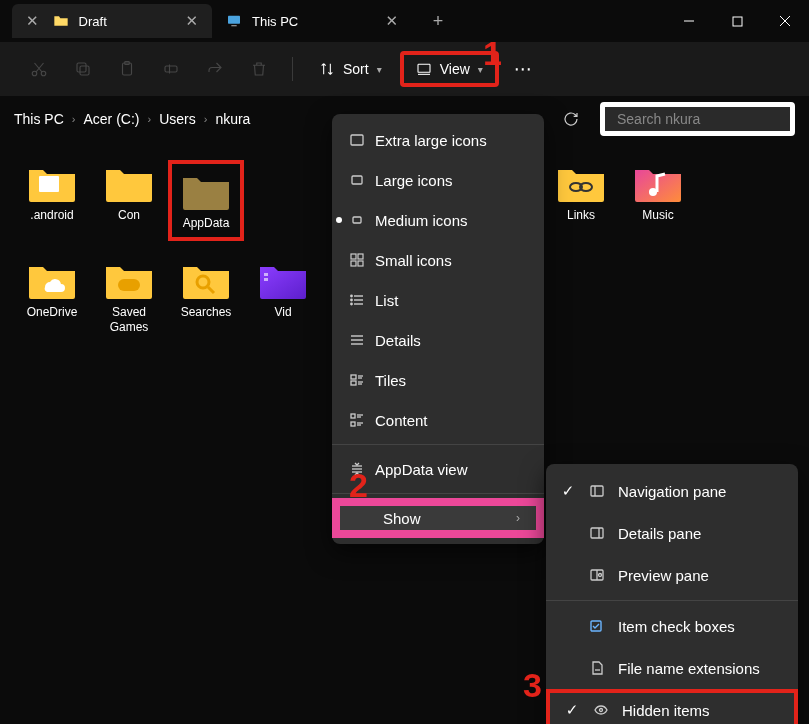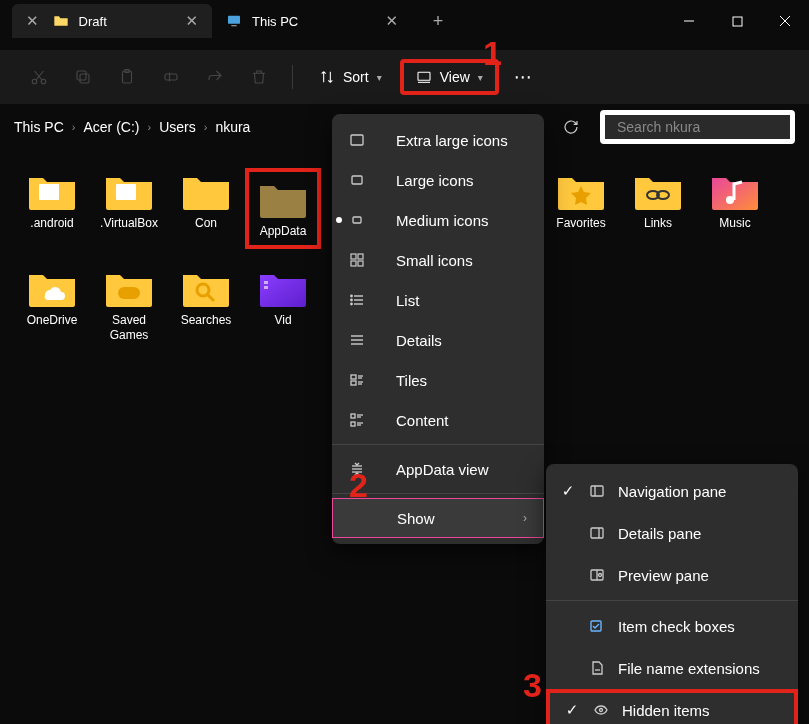--- a/index.html
+++ b/index.html
@@ -10,21 +10,21 @@
     .tabs { display: flex; height: 100%; align-items: center; padding-left: 12px; gap: 0; }
     .tab { display: flex; align-items: center; height: 34px; padding: 0 14px; gap: 10px; font-size: 13px; color: #fff; cursor: pointer; border-radius: 6px 6px 0 0; position: relative; min-width: 200px; }
     .tab.active { background: #1f1f1f; }
     .tab-icon { width: 16px; height: 16px; display: flex; align-items: center; justify-content: center; }
     .tab-close { margin-left: auto; font-size: 15px; color: #aaa; }
     .new-tab { width: 36px; height: 36px; display: flex; align-items: center; justify-content: center; color: #aaa; font-size: 18px; cursor: pointer; margin-left: 8px; }
     .window-controls { margin-left: auto; display: flex; }
     .win-btn { width: 48px; height: 42px; display: flex; align-items: center; justify-content: center; color: #fff; cursor: pointer; }
     
     
-    .toolbar { height: 54px; background: #1a1a1a; display: flex; align-items: center; padding: 0 20px; gap: 6px; margin-top: 8px; }
+    .toolbar { height: 54px; background: #1a1a1a; display: flex; align-items: center; padding: 0 20px; gap: 6px; }
     .tool-btn { width: 38px; height: 38px; display: flex; align-items: center; justify-content: center; color: #888; border-radius: 4px; cursor: pointer; }
     .tool-btn.disabled { opacity: 0.4; }
     .tool-divider { width: 1px; height: 24px; background: #3a3a3a; margin: 0 8px; }
     .tool-labeled { display: flex; align-items: center; gap: 8px; padding: 6px 12px; color: #fff; font-size: 14px; border-radius: 4px; cursor: pointer; }
     .tool-labeled .chev { font-size: 10px; color: #aaa; }
     .view-highlight { border: 4px solid #e2231a; }
     .more-btn { display: flex; align-items: center; justify-content: center; width: 38px; height: 38px; color: #fff; font-size: 18px; letter-spacing: 2px; cursor: pointer; }
     
     
     .addressbar { height: 46px; background: #0b0b0b; display: flex; align-items: center; padding: 0 14px; gap: 12px; }
@@ -38,27 +38,27 @@
     .file-area { background: #0b0b0b; padding: 18px 14px; display: flex; flex-wrap: wrap; gap: 8px 1px; align-content: flex-start; }
     .folder-item { width: 76px; display: flex; flex-direction: column; align-items: center; gap: 4px; cursor: pointer; padding: 2px; }
     .folder-icon { width: 50px; height: 42px; position: relative; }
     .folder-icon svg { width: 100%; height: 100%; }
     .folder-label { font-size: 12px; color: #fff; text-align: center; line-height: 1.25; word-break: break-word; max-width: 76px; }
     .appdata-highlight { border: 4px solid #e2231a; padding: 6px 4px; }
     
     
     .menu { position: absolute; background: #2e2e2e; border-radius: 8px; box-shadow: 0 8px 24px rgba(0,0,0,0.6); padding: 6px 0; z-index: 100; }
     .view-menu { left: 332px; top: 114px; width: 212px; }
-    .menu-item { display: flex; align-items: center; height: 40px; padding: 0 16px; gap: 30px; font-size: 15px; color: #fff; cursor: pointer; position: relative; }
+    .menu-item { display: flex; align-items: center; height: 40px; padding: 0 16px; gap: 9px; font-size: 15px; color: #fff; cursor: pointer; position: relative; }
     .menu-item .bullet { width: 6px; height: 6px; position: absolute; left: 4px; }
     .menu-item .bullet.active { background: #fff; border-radius: 50%; }
     .menu-icon { width: 18px; height: 18px; display: flex; align-items: center; justify-content: center; color: #ccc; flex-shrink: 0; }
     .menu-divider { height: 1px; background: #444; margin: 4px 0; }
     .menu-item .arrow { margin-left: auto; font-size: 12px; color: #aaa; }
-    .show-highlight { border: 1px solid #ec4899; box-sizing: border-box; }
+    .show-highlight { border: 8px solid #ec4899; box-sizing: border-box; }
     
     
     .show-menu { left: 546px; top: 464px; width: 252px; }
     .show-menu .menu-item { height: 42px; padding: 0 14px; gap: 12px; }
     .check-col { width: 16px; display: flex; align-items: center; justify-content: center; }
     .hidden-highlight { border: 4px solid #e2231a; box-sizing: border-box; }
     
     
     .annotation { position: absolute; color: #e2231a; font-size: 34px; font-weight: 600; z-index: 200; font-family: Arial, sans-serif; }
   </style>
@@ -189,27 +189,20 @@
   <div class="folder-item">
     <div class="folder-icon"><svg viewBox="0 0 50 42">
           <path fill="#ffc83d" d="M2 8h14l4 4h28v26a2 2 0 01-2 2H4a2 2 0 01-2-2z"></path>
           <rect x="12" y="14" width="20" height="16" fill="#fff" rx="1"></rect>
         </svg></div>
     <div class="folder-label">.android</div>
   </div>
   <div class="folder-item">
     <div class="folder-icon"><svg viewBox="0 0 50 42">
           <path fill="#ffc83d" d="M2 8h14l4 4h28v26a2 2 0 01-2 2H4a2 2 0 01-2-2z"></path>
-          <rect x="12" y="14" width="20" height="16" fill="#fff" rx="1"></rect>
-        </svg></div>
-    <div class="folder-label">.VirtualBox</div>
-  </div>
-  <div class="folder-item">
-    <div class="folder-icon"><svg viewBox="0 0 50 42">
-          <path fill="#ffc83d" d="M2 8h14l4 4h28v26a2 2 0 01-2 2H4a2 2 0 01-2-2z"></path>
         </svg></div>
     <div class="folder-label">Con</div>
   </div>
   <div class="folder-item appdata-highlight">
     <div class="folder-icon"><svg viewBox="0 0 50 42">
           <path fill="#9a8042" d="M2 8h14l4 4h28v26a2 2 0 01-2 2H4a2 2 0 01-2-2z"></path>
         </svg></div>
     <div class="folder-label">AppData</div>
   </div>
   <div style="width:220px"></div>

